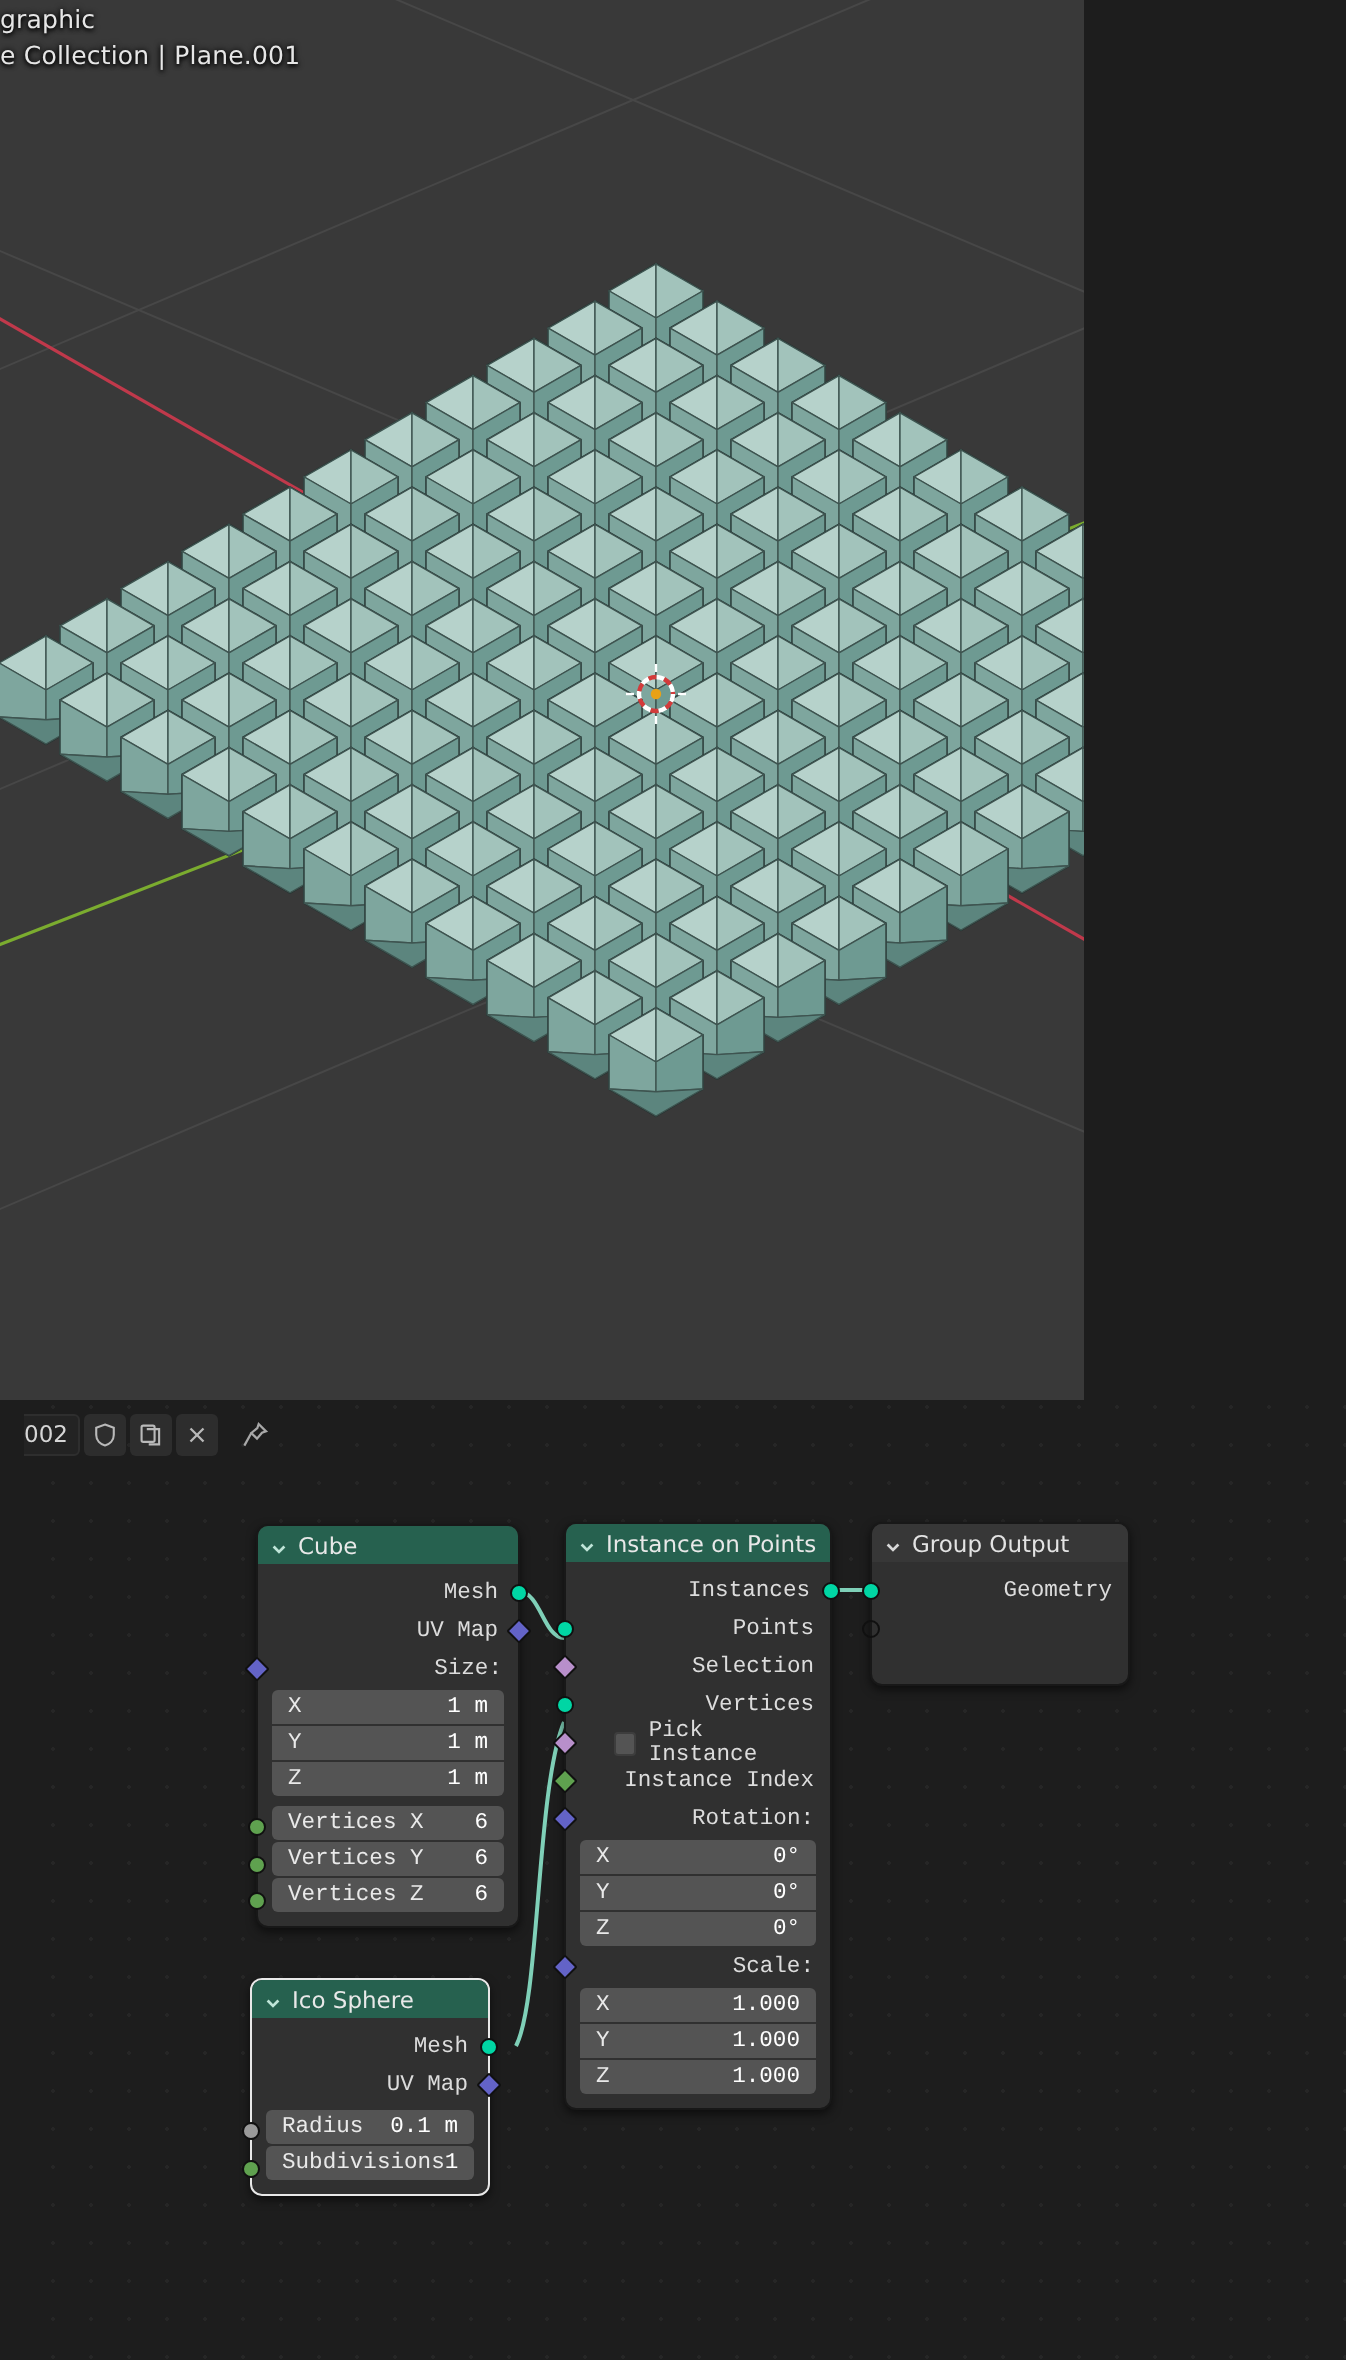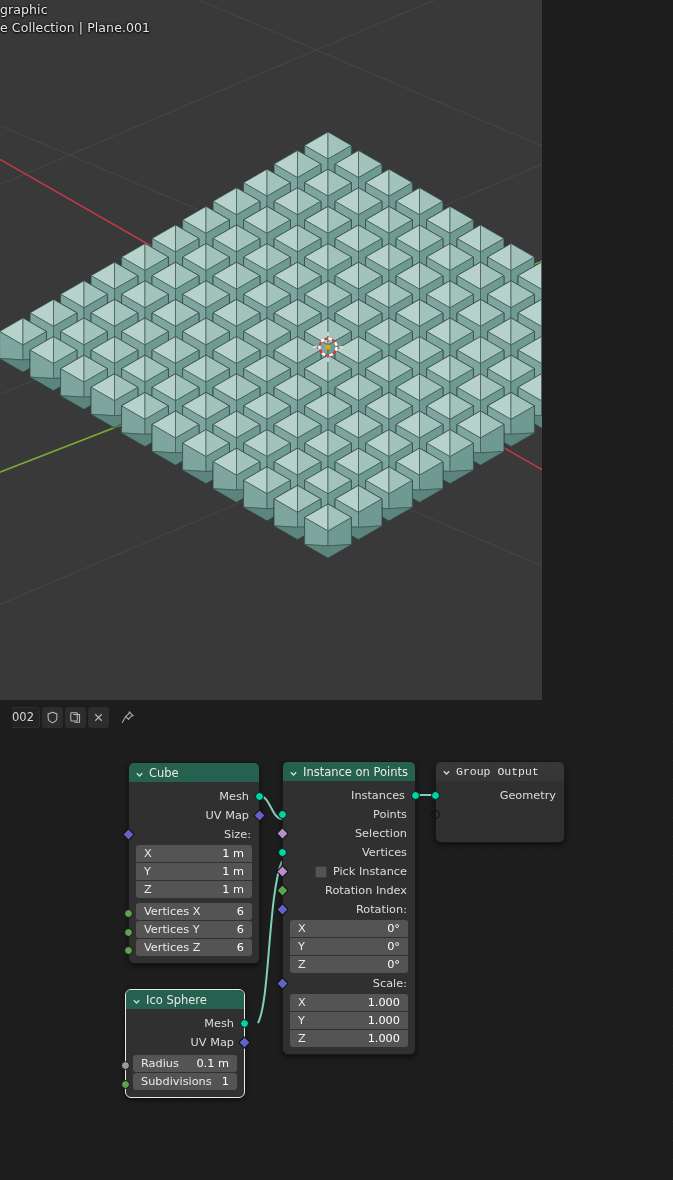--- a/index.html
+++ b/index.html
@@ -76,22 +76,22 @@
   }
   .node.selected { border-color: #e8e8e8; }
   .node-header {
     height: 19px;
     border-radius: 5px 5px 0 0;
     display: flex; align-items: center;
     padding-left: 6px; gap: 5px;
     color: #e8e8e8; font-size: 11.5px;
     background: #26614f;
   }
-  .node-header.neutral { background: #373737; color: #e3e3e3; font-family: Liberation Mono, monospace; }
-  .node-body { padding: 5px 0 6px 0; position: relative; }
+  .node-header.neutral { background: #373737; color: #e3e3e3; }
+  .node-body { padding: 5px 0 6px 0; position: relative; font-family: Liberation Mono, monospace; }
 
   .chev { width: 9px; height: 9px; display: inline-block; flex: 0 0 auto; }
 
   .row {
     position: relative;
     height: 19px;
     display: flex; align-items: center;
     font-size: 11.3px; color: #dcdcdc;
     padding: 0 8px;
   }
@@ -1312,21 +1312,21 @@
         </div>
         <div class="row in">
           <span class="sock left diam c-vecl" style="top:5px;"></span>
           <span class="checkrow">
             <span class="checkbox"></span>
             <span>Pick Instance</span>
           </span>
         </div>
         <div class="row in">
           <span class="sock left diam c-int" style="top:5px;"></span>
-          <span>Rotation Index</span>
+          <span>Instance Index</span>
         </div>
         <div class="row in">
           <span class="sock left diam c-vec" style="top:5px;"></span>
           <span>Rotation:</span>
         </div>
         <div class="field grp-top">
           <span>X</span>
           <span class="fv">0°</span>
         </div>
         <div class="field grp-mid">

